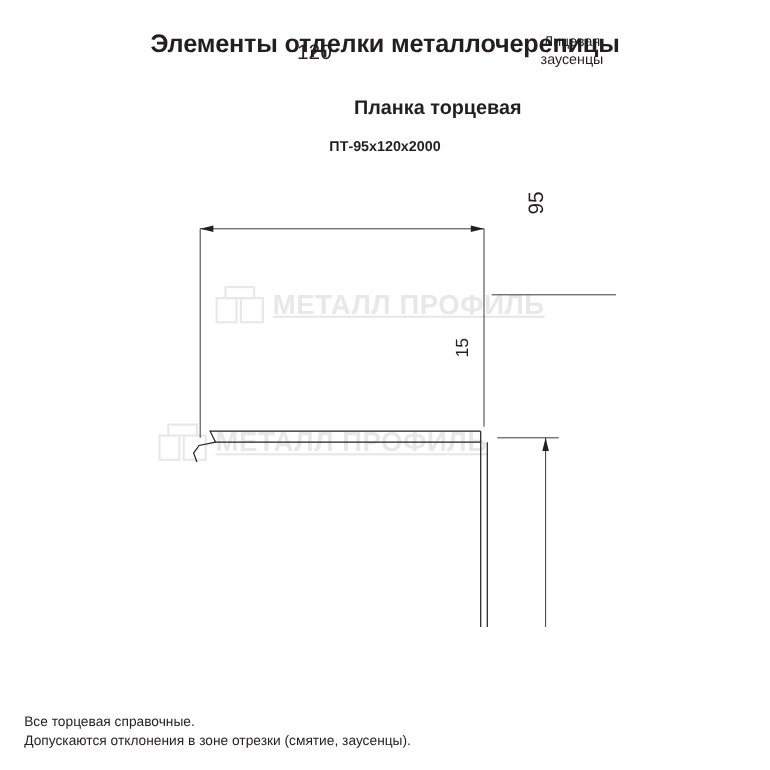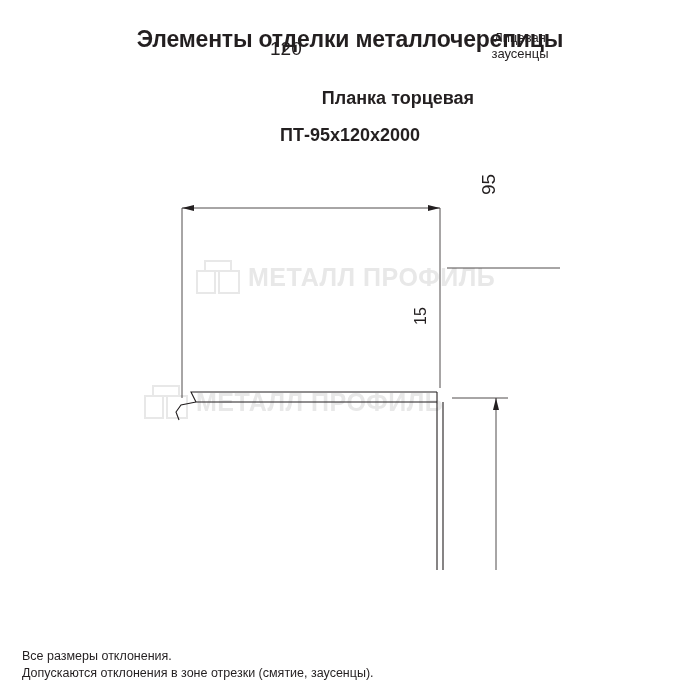--- a/index.html
+++ b/index.html
@@ -39,21 +39,21 @@
     font-size: 18px;
     font-weight: bold;
     margin-left: 48px;
   }
   .title-code {
     position: absolute;
     top: 125px;
     left: 0;
     width: 700px;
     text-align: center;
-    font-size: 18px;
+    font-size: 13px;
     font-weight: bold;
   }
   .drawing {
     position: absolute;
     top: 150px;
     left: 0;
     width: 700px;
     height: 420px;
   }
   .watermarks {
@@ -84,20 +84,21 @@
   }
   .wm .wm-mark i.b1 { left: 0; top: 10px; width: 20px; height: 24px; }
   .wm .wm-mark i.b2 { left: 22px; top: 10px; width: 22px; height: 24px; }
   .wm .wm-mark i.b3 { left: 8px; top: 0px; width: 28px; height: 12px; background: #ffffff; }
   .wm .wm-text {
     font-size: 25px;
     font-weight: bold;
     color: #e8e8e8;
     letter-spacing: 0.5px;
     white-space: nowrap;
+    text-decoration: underline;
   }
   .wm1 { left: 196px; top: 110px; }
   .wm2 { left: 144px; top: 235px; }
   .label-face {
     position: absolute;
     left: 460px;
     top: 30px;
     width: 120px;
     font-size: 13px;
     line-height: 16px;
@@ -201,17 +202,17 @@
   <div class="label-face">
     <div>Лицевая</div>
     <div>заусенцы</div>
   </div>
 
   <div class="dim-120">120</div>
   <div class="dim-95">95</div>
   <div class="dim-15">15</div>
 
   <div class="footnotes">
-    <div>Все размеры отклонения.</div>
+    <div>Все торцевая справочные.</div>
     <div>Допускаются отклонения в зоне отрезки (смятие, заусенцы).</div>
   </div>
 
 </div>
 
 </body></html>

